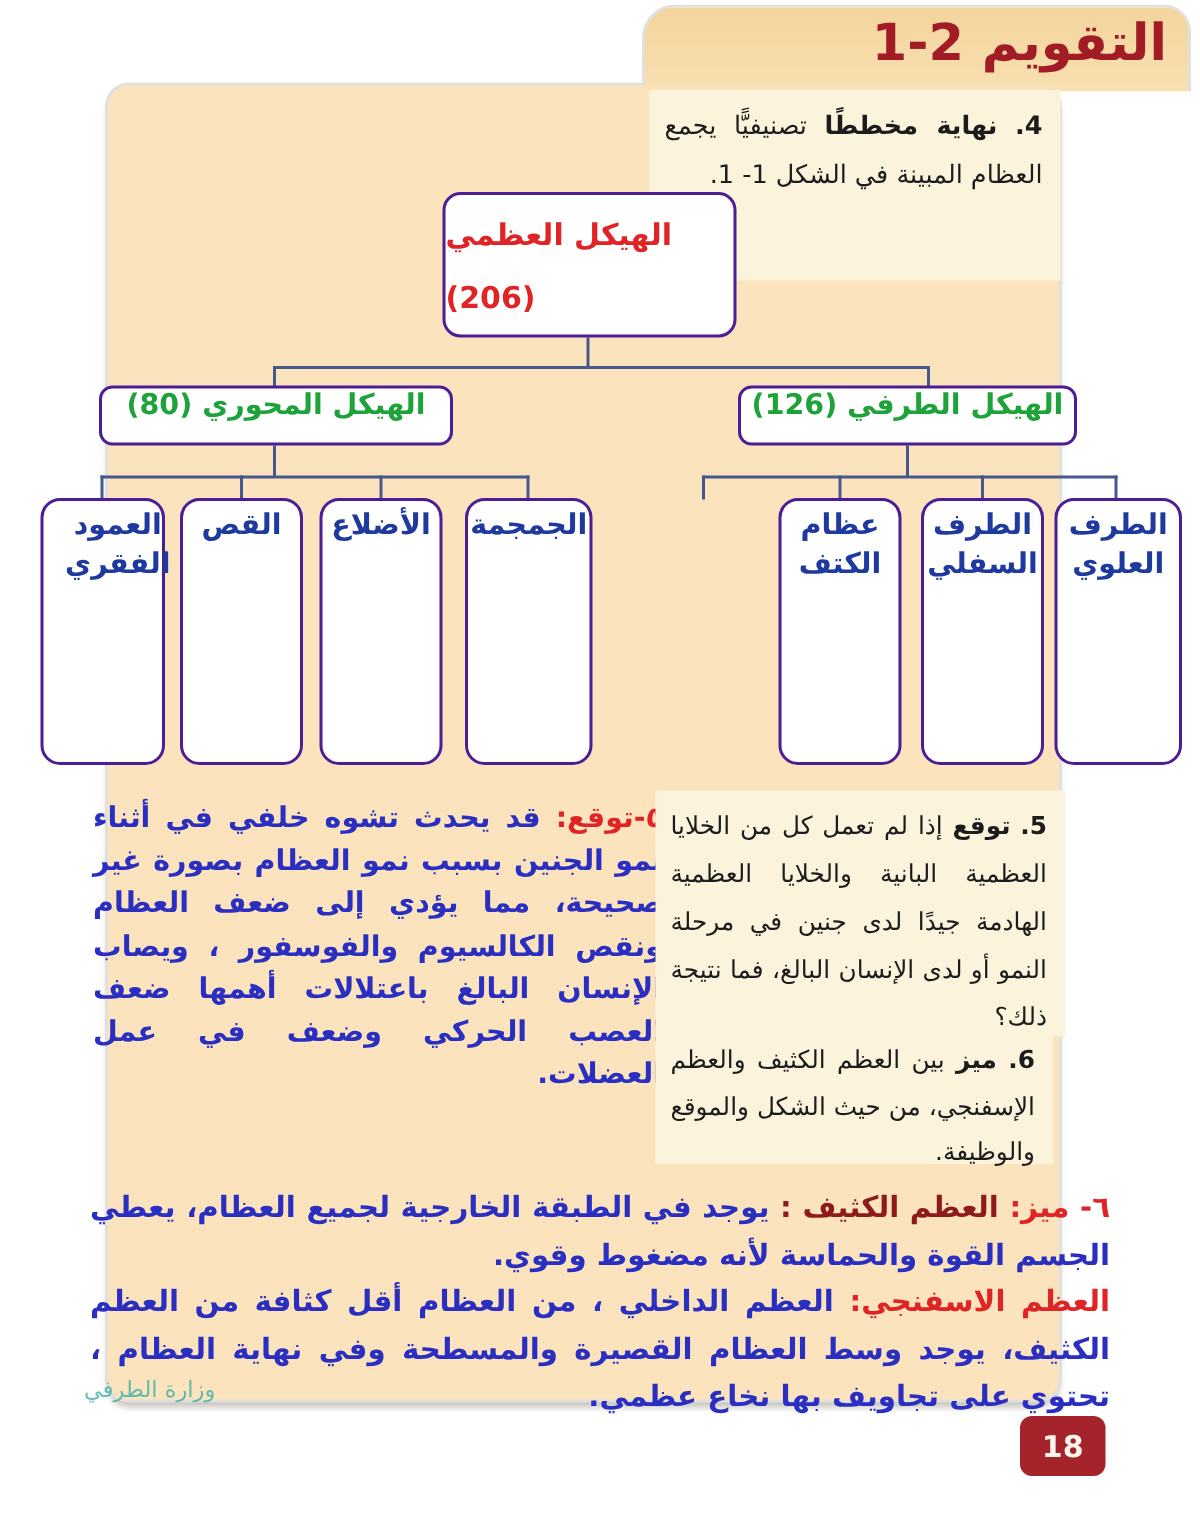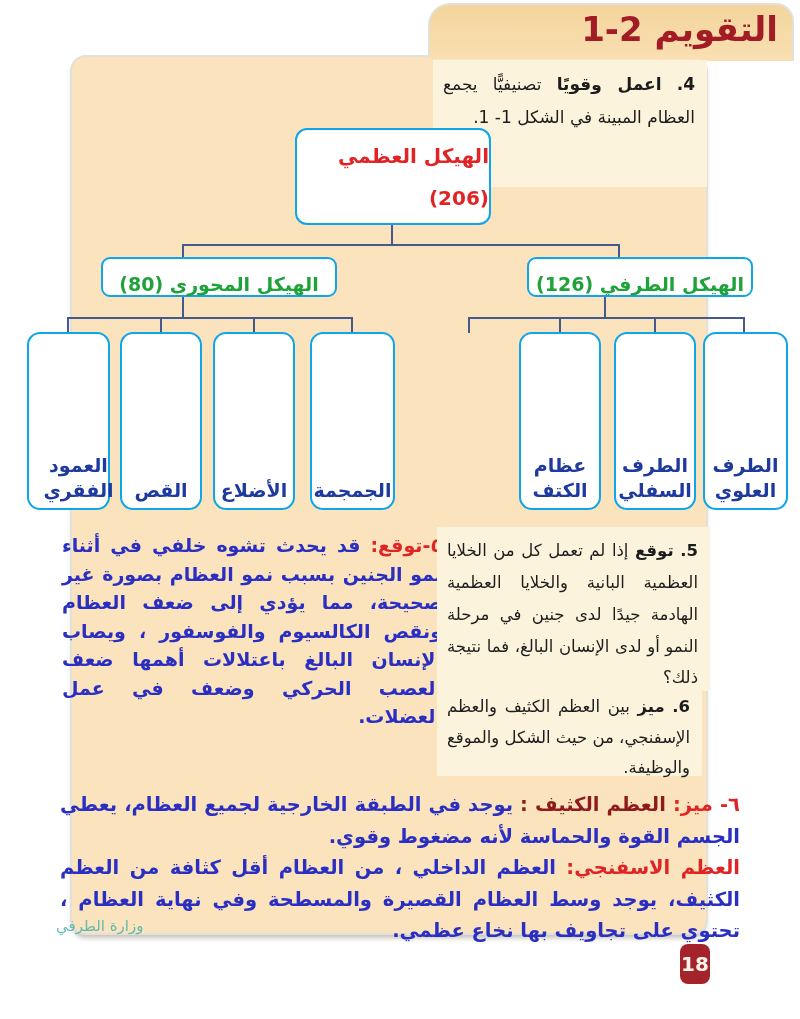--- a/index.html
+++ b/index.html
@@ -23,25 +23,25 @@
   
   .qbox{position:absolute;background:#fcf3dd;direction:rtl;text-align:justify;
         color:#1c1c1c;z-index:4;padding:8px 12px 6px 10px;}
   .qbox .qnum{font-weight:bold;}
   .qbox .qlead{font-weight:bold;}
   #q4{left:433px;top:60px;width:274px;height:127px;font-size:17px;line-height:1.95;}
   #q5{left:437px;top:527px;width:273px;height:164px;font-size:16.5px;line-height:1.93;}
   #q6{left:437px;top:684px;width:265px;height:92px;font-size:16.5px;line-height:1.85;}
 
   
-  .node{position:absolute;background:#fff;border:2px solid #0ea5e9;z-index:5;
-        display:flex;align-items:flex-end;justify-content:center;text-align:center;}
+  .node{position:absolute;background:#fff;border:2px solid #4c1d95;z-index:5;
+        display:flex;align-items:flex-start;justify-content:center;text-align:center;}
   .root{left:295px;top:128px;width:196px;height:97px;border-radius:12px;
         color:#e02425;font-weight:bold;font-size:20px;line-height:2.1;flex-direction:column;}
-  .lvl2{top:257px;height:40px;border-radius:9px;color:#1ea23a;font-weight:bold;font-size:19px;direction:rtl;margin-left:35px;}
+  .lvl2{top:257px;height:40px;border-radius:9px;color:#1ea23a;font-weight:bold;font-size:19px;direction:rtl;}
   #b-axial{left:66px;width:236px;}
   #b-append{left:492px;width:226px;}
   .leaf{top:332px;height:178px;border-radius:13px;color:#1f3a9e;font-weight:bold;
         font-size:19px;line-height:1.35;direction:rtl;padding:4px;}
   #leaf0{left:27px;width:83px;padding-left:24px;}
   #leaf1{left:120px;width:82px;}
   #leaf2{left:213px;width:82px;}
   #leaf3{left:310px;width:85px;}
   #leaf4{left:428px;width:82px;}
   #leaf5{left:519px;width:82px;}
@@ -54,39 +54,39 @@
   
   .answer{position:absolute;direction:rtl;text-align:justify;font-weight:bold;z-index:4;color:#2a2fc2;}
   #ans5{left:62px;top:531px;width:380px;font-size:19px;line-height:1.5;}
   #ans6{left:60px;top:789px;width:680px;font-size:19.5px;line-height:1.62;}
   .red{color:#e02425;}
   .maroon{color:#8e1b1b;}
 
   
   .watermark{position:absolute;left:56px;top:917px;color:#49b2aa;font-size:15px;
              z-index:6;direction:rtl;opacity:.85;}
-  .pagenum{position:absolute;left:680px;top:944px;width:30px;height:40px;background:#a5242c;
+  .pagenum{position:absolute;left:680px;top:944px;width:57px;height:40px;background:#a5242c;
            border-radius:8px;color:#fdf5ec;font-size:20px;font-weight:bold;
            display:flex;align-items:center;justify-content:center;z-index:6;}
 </style>
 </head>
 <body>
 
 <div class="canvas">
 
   <div class="tab">
     <div class="page-title">التقويم 2-1</div>
   </div>
 
   <div class="body"></div>
   <div class="tab-fill"></div>
 
   <div class="qbox" id="q4">
     <span class="qnum">4.</span>
-    <span class="qlead">اعمل وقويًا</span><span> تصنيفيًّا يجمع العظام المبينة في الشكل 1- 1.</span>
+    <span class="qlead">نهاية مخططًا</span><span> تصنيفيًّا يجمع العظام المبينة في الشكل 1- 1.</span>
   </div>
 
   <div class="conn" style="left:391px;top:225px;width:2px;height:20px;"></div>
   <div class="conn" style="left:182px;top:244px;width:438px;height:2px;"></div>
   <div class="conn" style="left:182px;top:244px;width:2px;height:14px;"></div>
   <div class="conn" style="left:618px;top:244px;width:2px;height:14px;"></div>
 
   <div class="conn" style="left:182px;top:297px;width:2px;height:21px;"></div>
   <div class="conn" style="left:67px;top:317px;width:286px;height:2px;"></div>
   <div class="conn" style="left:67px;top:317px;width:2px;height:16px;"></div>

